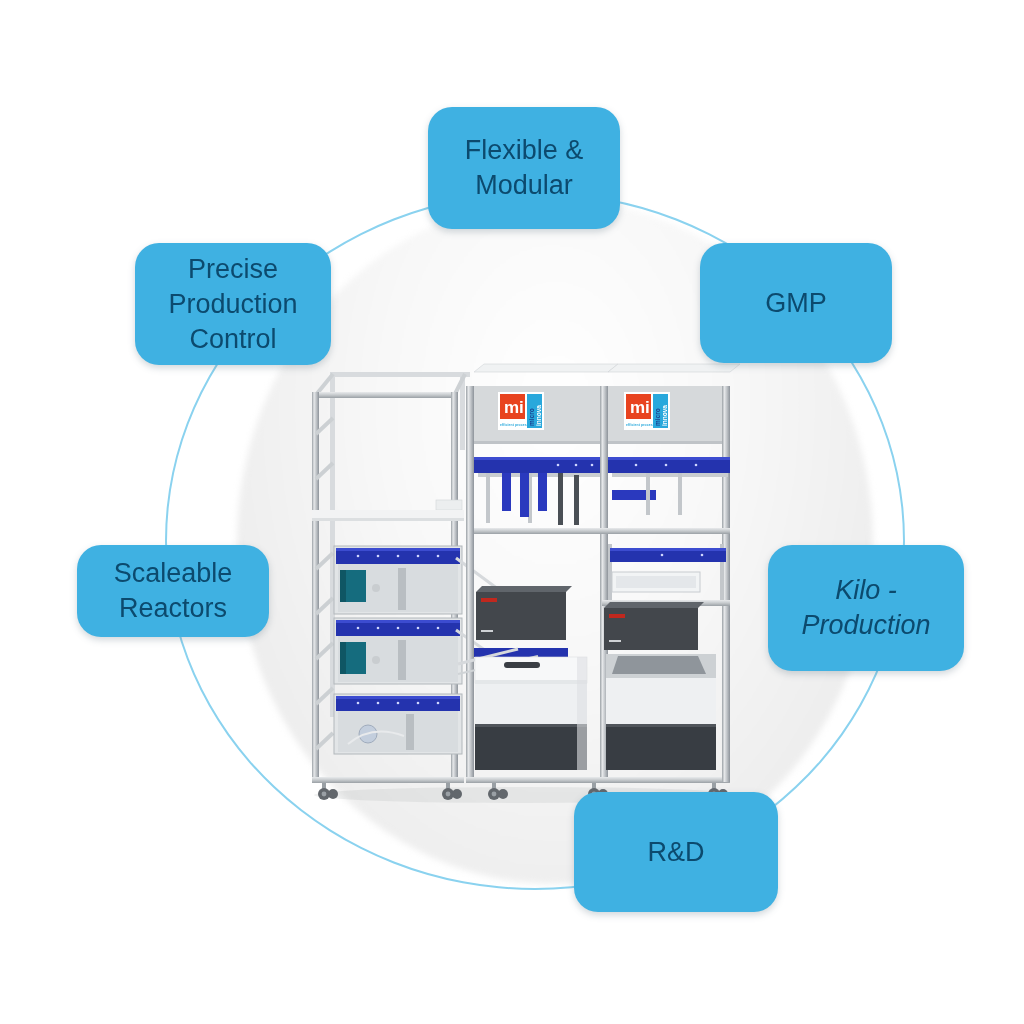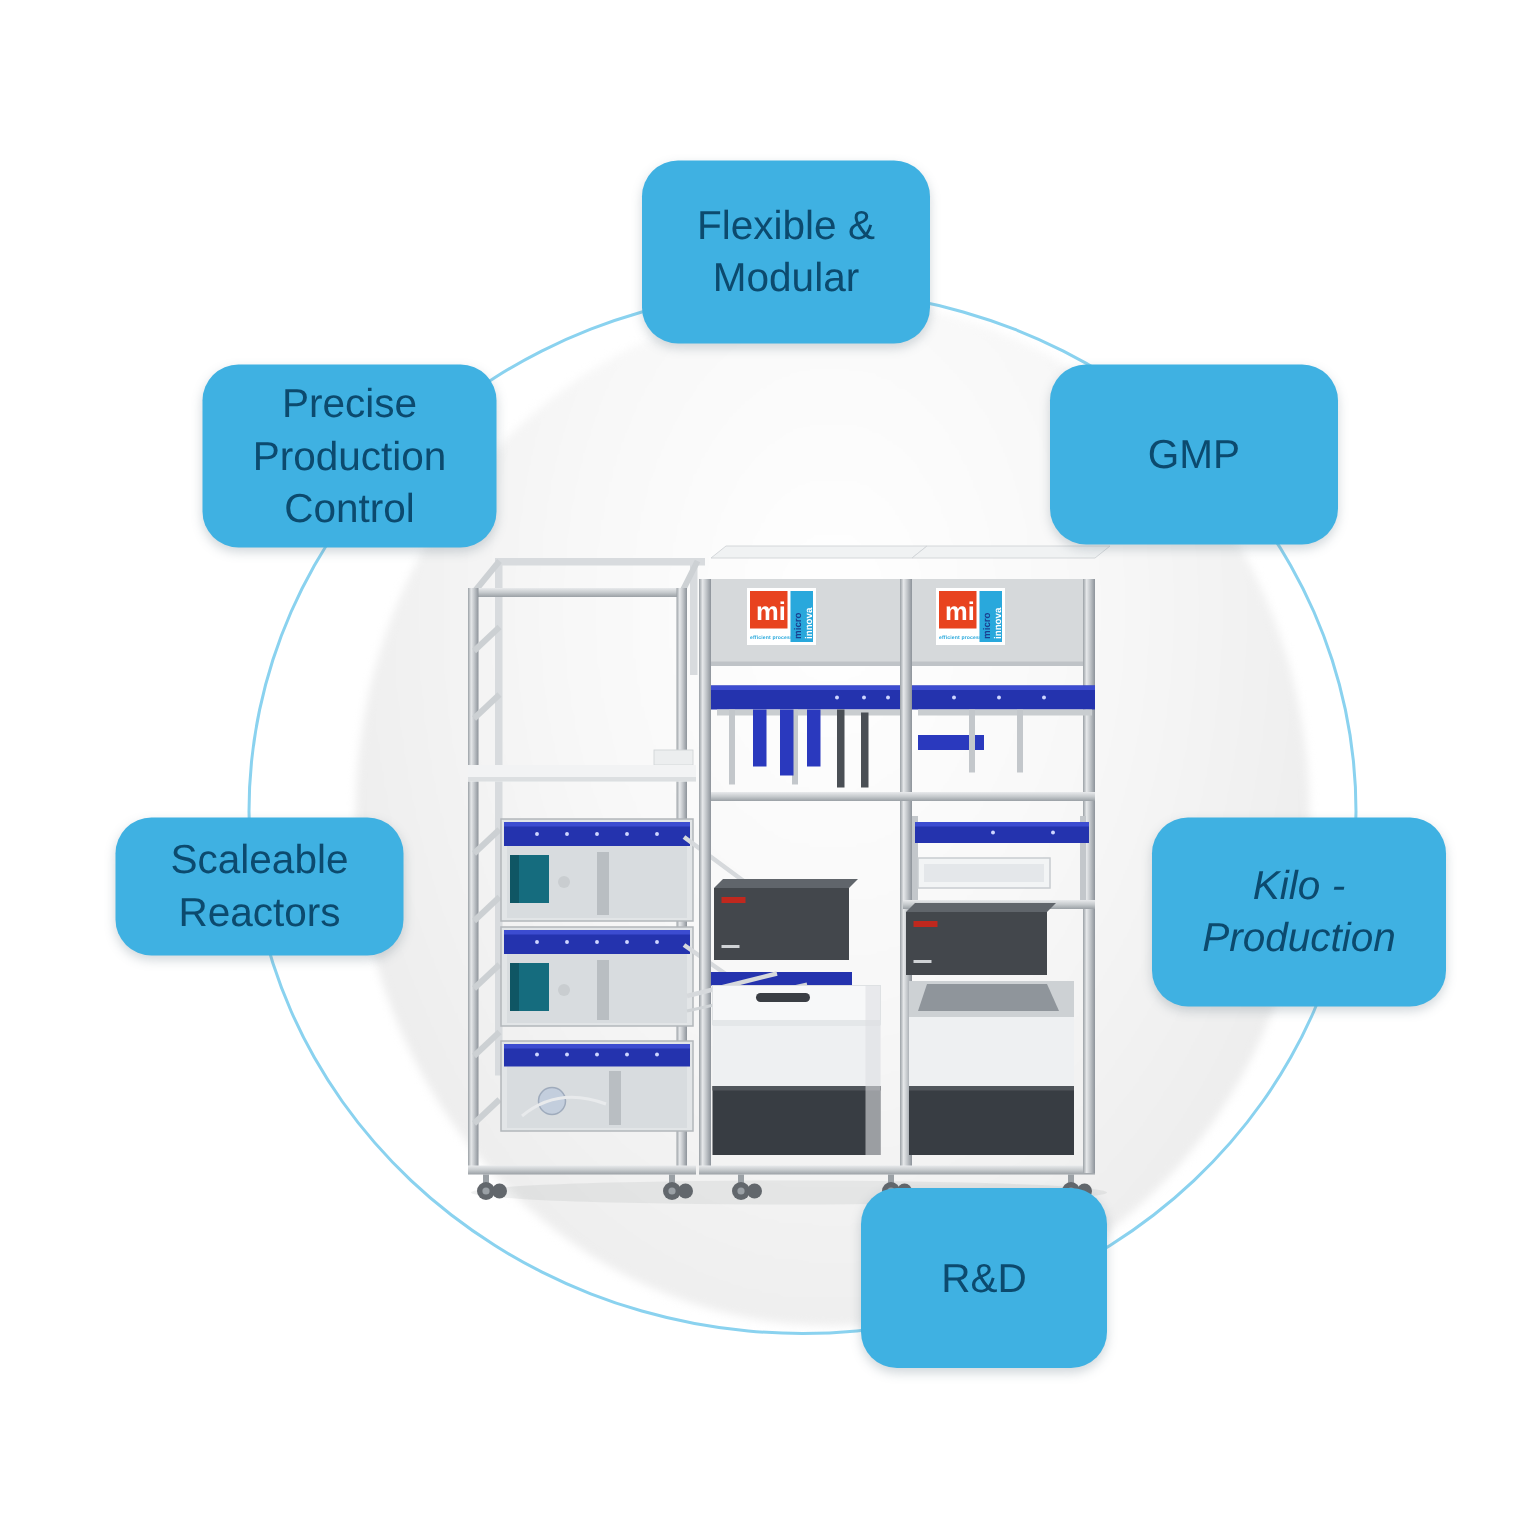--- a/index.html
+++ b/index.html
@@ -282,15 +282,15 @@
 
   <div class="callout" style="left:700px;top:243px;width:192px;height:120px;text-align:center;">GMP</div>
 
   <div class="callout" style="left:64px;top:545px;width:192px;height:92px;margin-left:13px;">Scaleable
 Reactors</div>
 
   <div class="callout" style="left:768px;top:545px;width:196px;height:126px;font-style:italic;">Kilo -
 Production</div>
 
 
-  <div class="callout" style="left:574px;top:792px;width:164px;height:120px;">R&amp;D</div>
+  <div class="callout" style="left:574px;top:792px;width:204px;height:120px;">R&amp;D</div>
 
 </div>
 
 </body></html>

